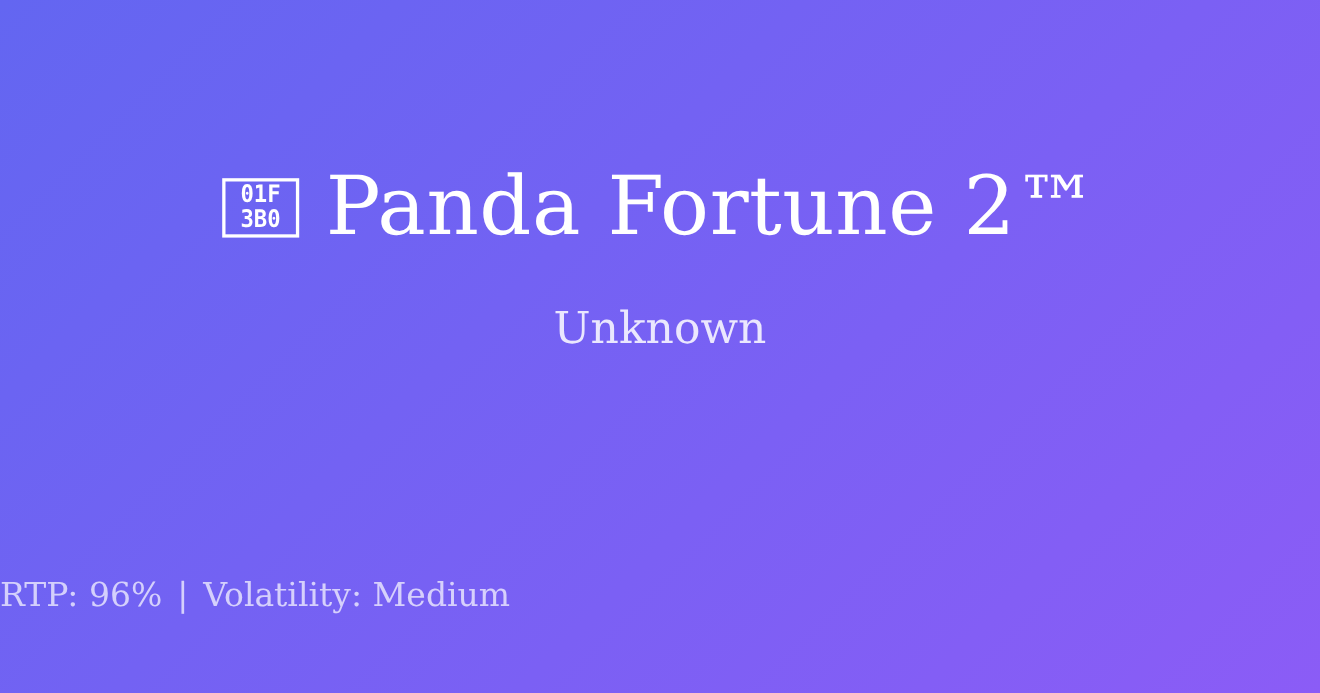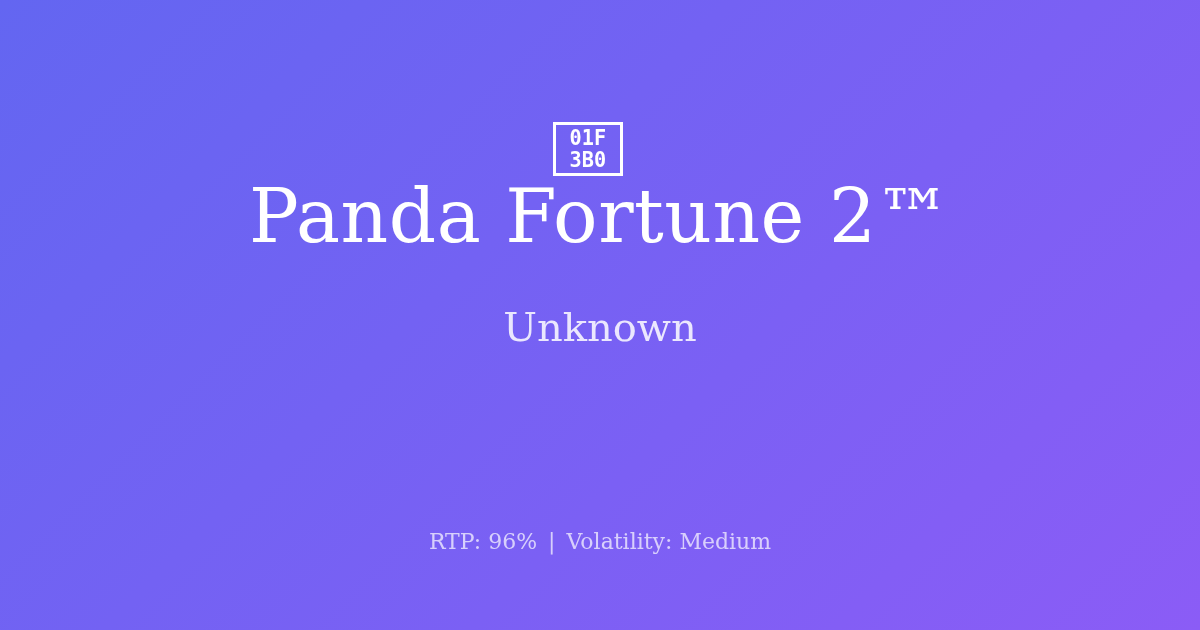--- a/index.html
+++ b/index.html
@@ -35,21 +35,21 @@
     width: 1200px;
     height: 470px;
     display: flex;
     flex-direction: column;
     align-items: center;
     justify-content: center;
   }
 
   #title-line {
     display: flex;
-    flex-direction: column;
+    flex-direction: row;
     align-items: center;
     justify-content: center;
     white-space: nowrap;
   }
 
   
   .tofu {
     display: inline-flex;
     flex-direction: column;
     align-items: center;
@@ -93,24 +93,24 @@
     text-align: right;
     white-space: nowrap;
   }
 
   
   #footer-meta {
     position: absolute;
     left: 0;
     top: 528px;
     width: 1200px;
-    text-align: center;
+    text-align: left;
     font-family: "DejaVu Serif", serif;
     font-weight: normal;
-    font-size: 22px;
+    font-size: 30px;
     line-height: 28px;
     color: rgba(255, 255, 255, 0.70);
     white-space: nowrap;
   }
 
   #footer-meta .sep {
     padding: 0 4px;
   }
 </style>
 </head>

